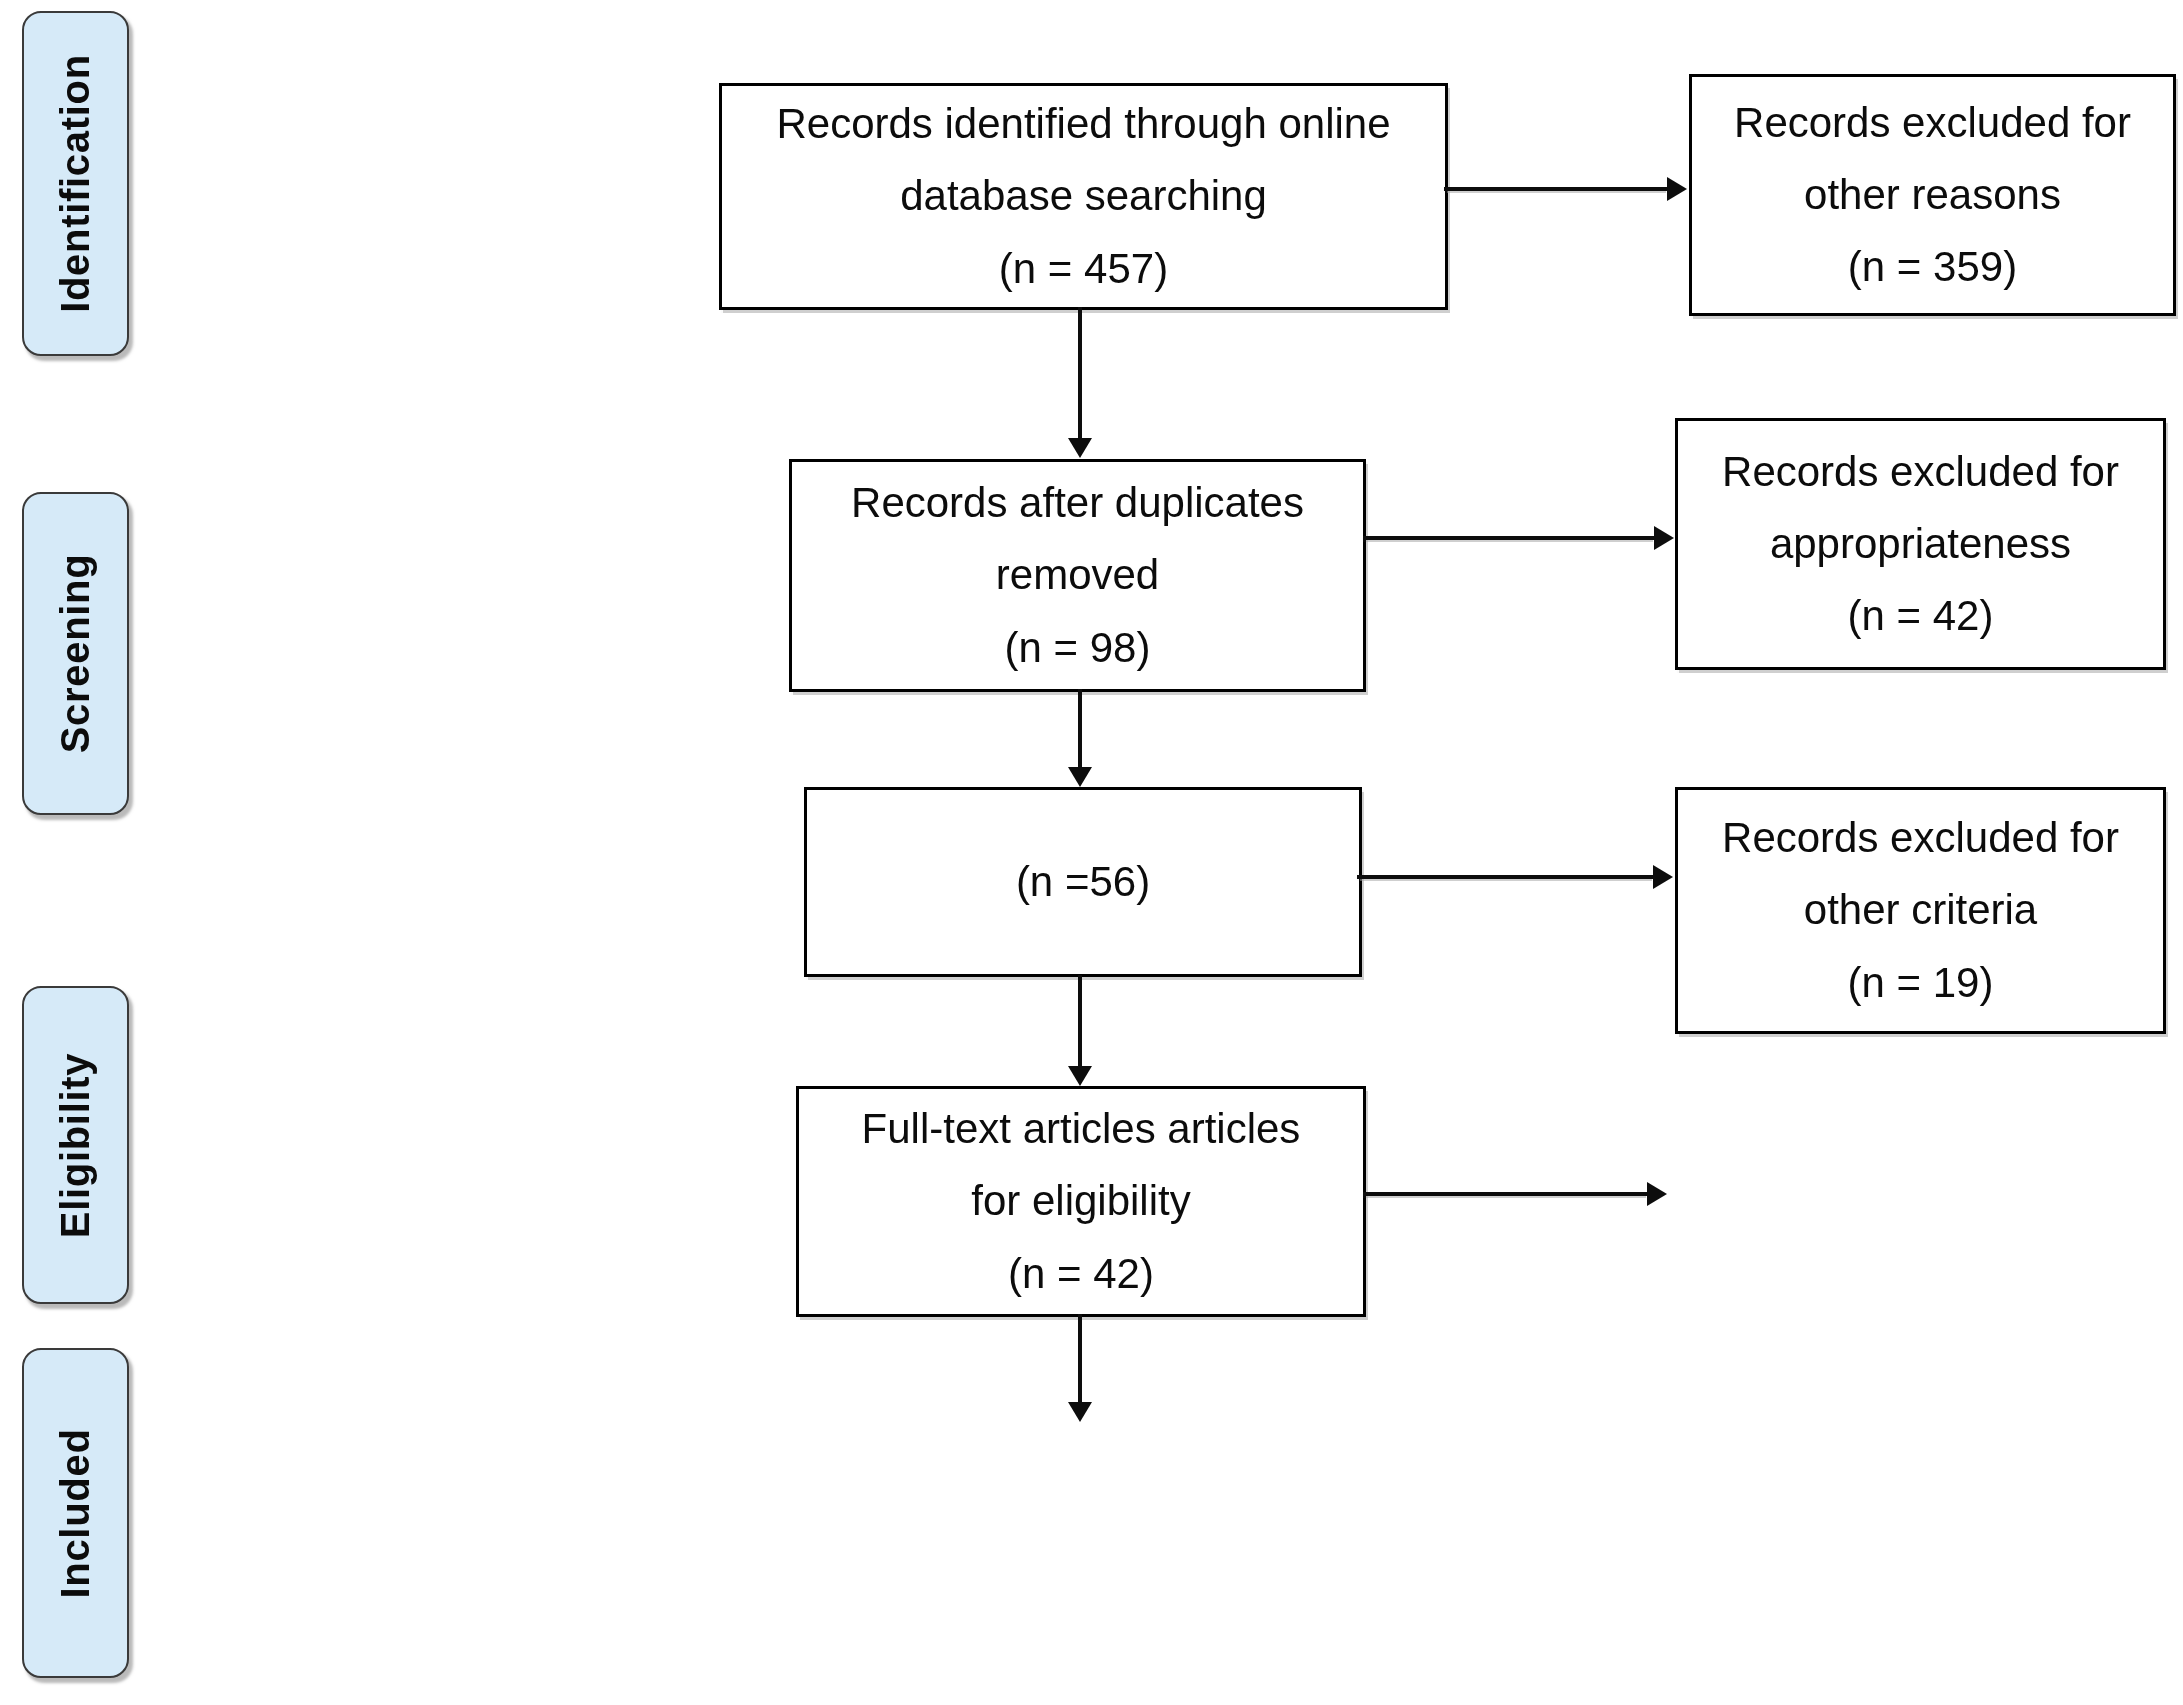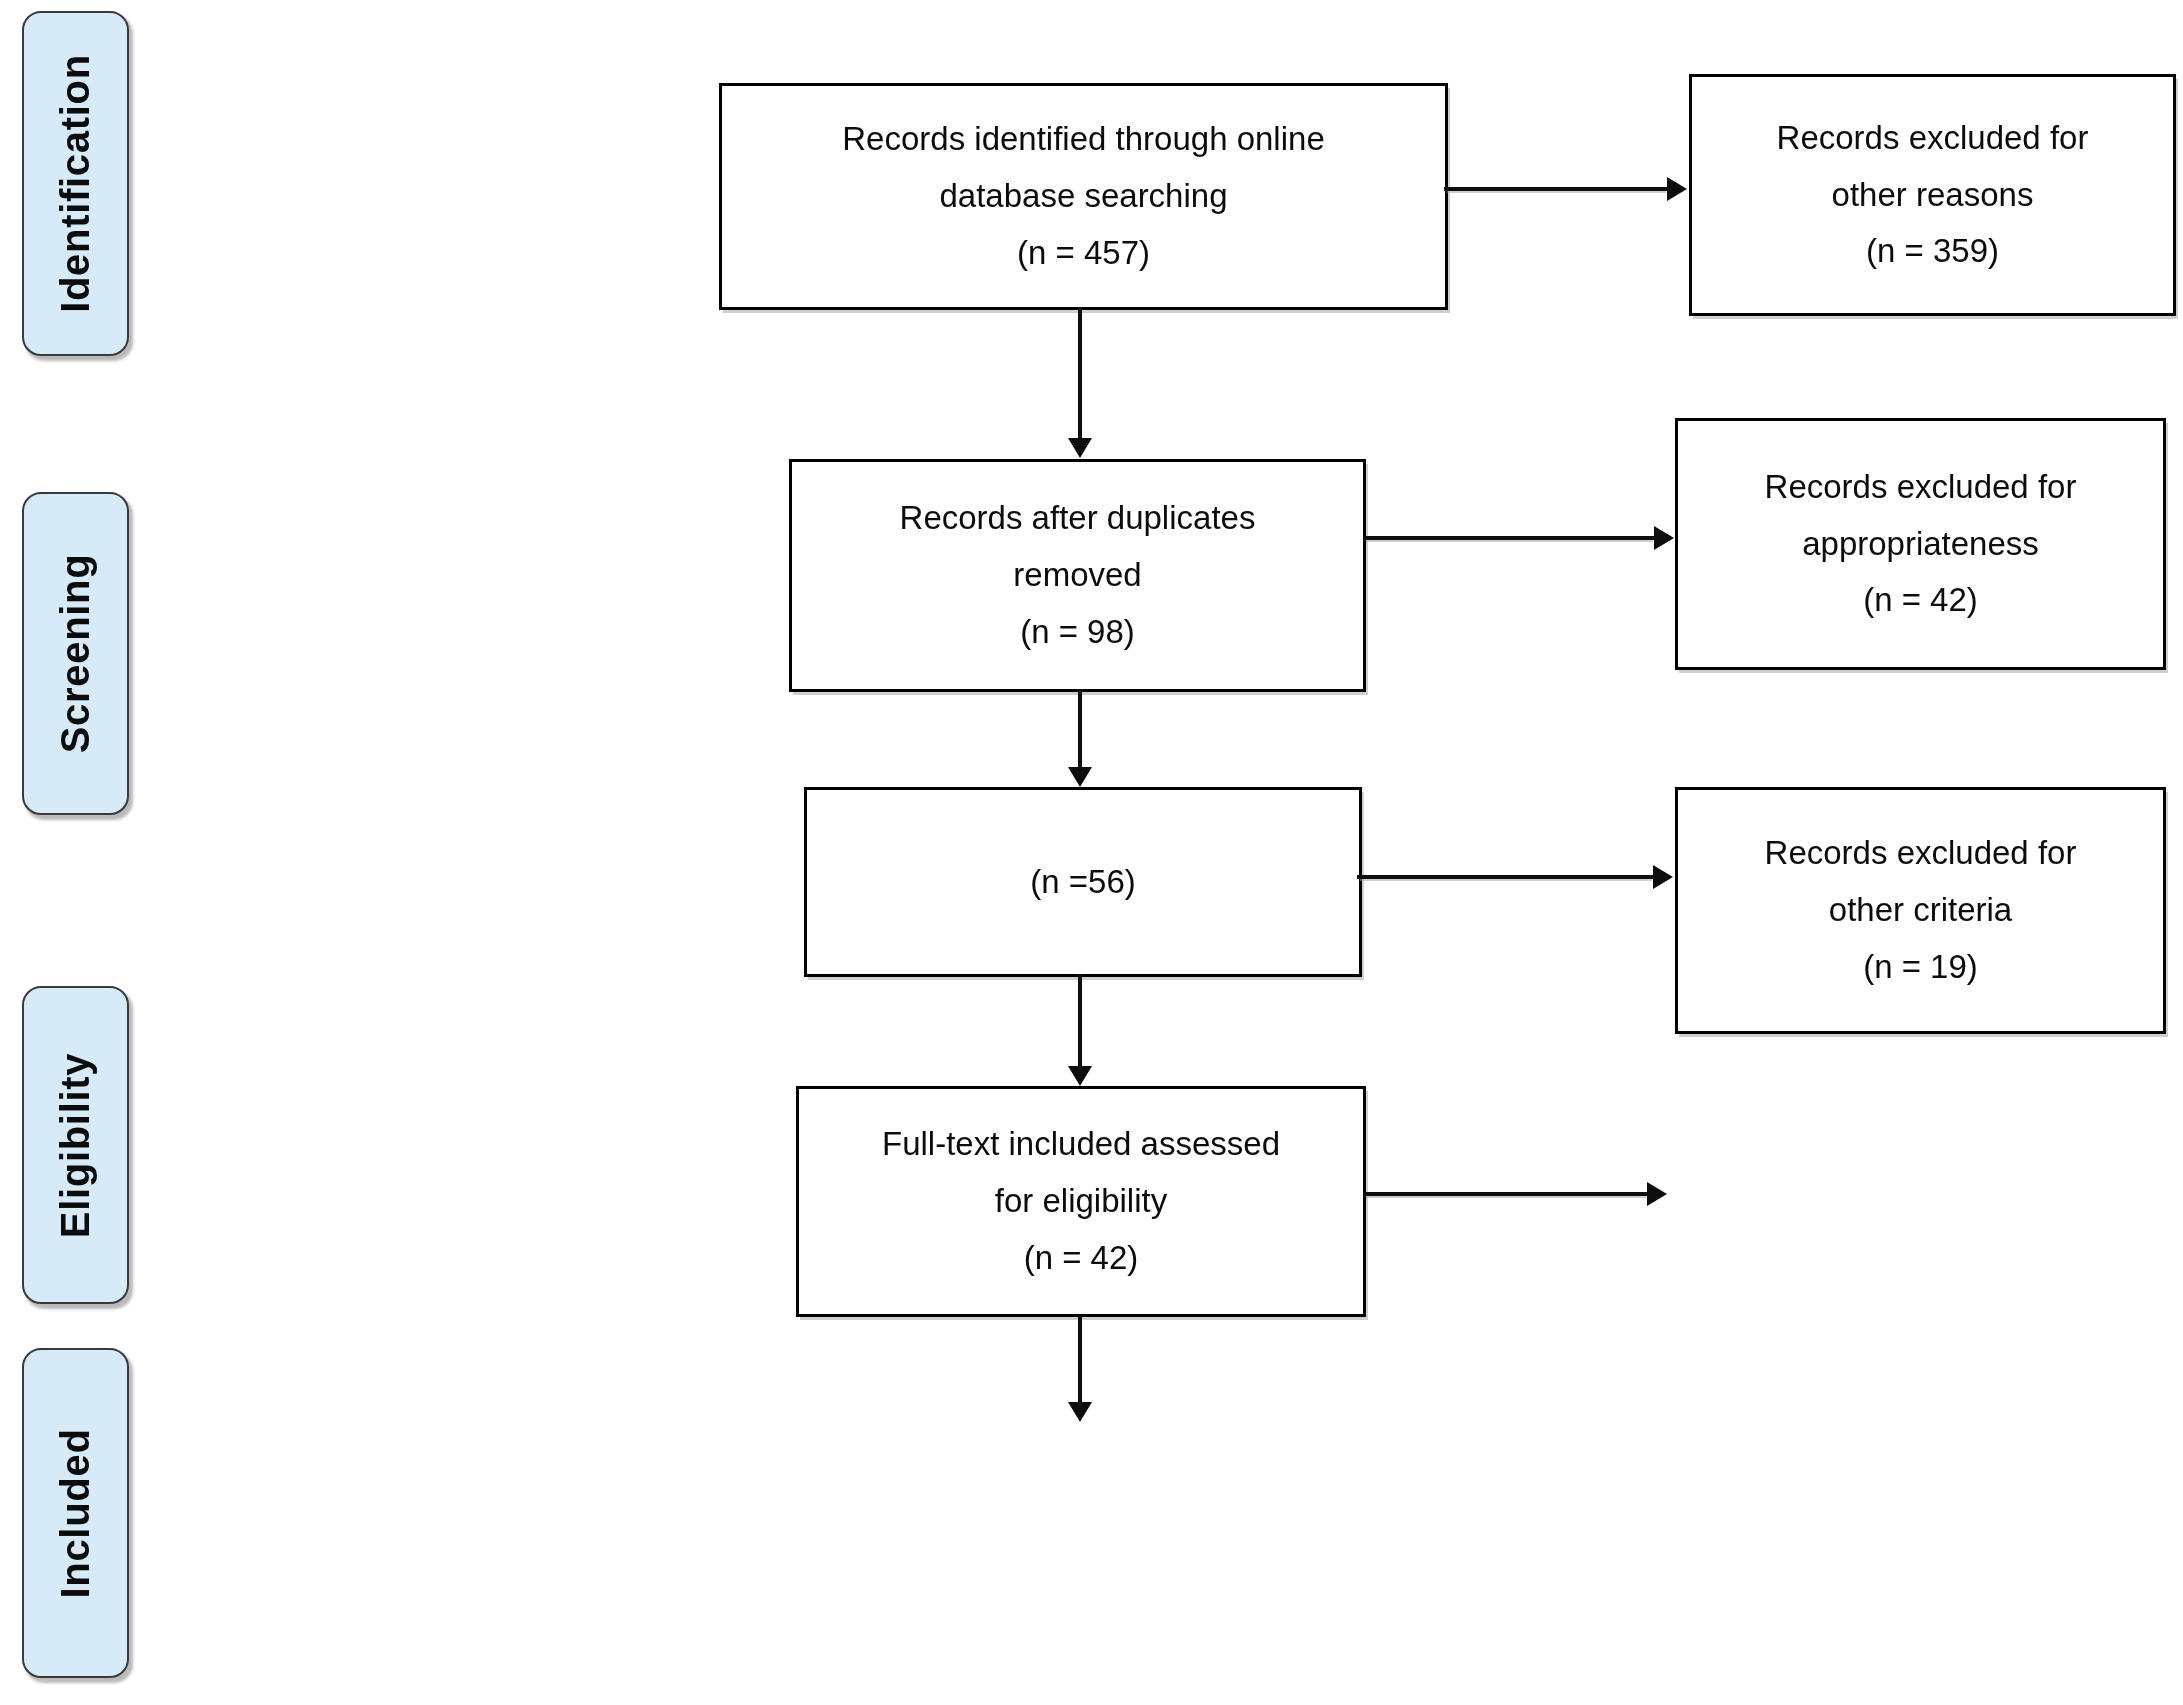--- a/index.html
+++ b/index.html
@@ -38,21 +38,21 @@
     background: #ffffff;
     border: 3.7px solid #000000;
     box-shadow: 2.2px 2.9px 0.7px rgba(160,160,160,0.5);
     display: flex;
     flex-direction: column;
     align-items: center;
     justify-content: center;
     text-align: center;
   }
   .fbox .line {
-    font-size: 33px;
+    font-size: 42px;
     line-height: 1.72;
     white-space: pre;
     color: #0c0c0c;
   }
 
   
   .arrow-down {
     position: absolute;
     width: 4.4px;
     background: #0d0d0d;
@@ -112,21 +112,21 @@
     <div class="line">Records after duplicates</div>
     <div class="line">removed</div>
     <div class="line">(n = 98)</div>
   </div>
 
   <div class="fbox" style="left:804px; top:787px; width:552px; height:184px;">
     <div class="line">(n =56)</div>
   </div>
 
   <div class="fbox" style="left:796px; top:1086px; width:564px; height:225px;">
-    <div class="line">Full-text included assessed</div>
+    <div class="line">Full-text articles articles</div>
     <div class="line">for eligibility</div>
     <div class="line">(n = 42)</div>
   </div>
 
 
   <div class="fbox" style="left:1689px; top:74px; width:481px; height:236px;">
     <div class="line">Records excluded for</div>
     <div class="line">other reasons</div>
     <div class="line">(n = 359)</div>
   </div>

